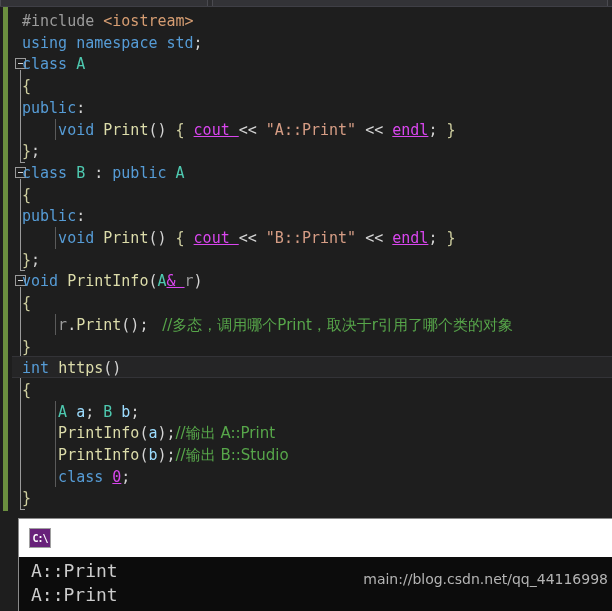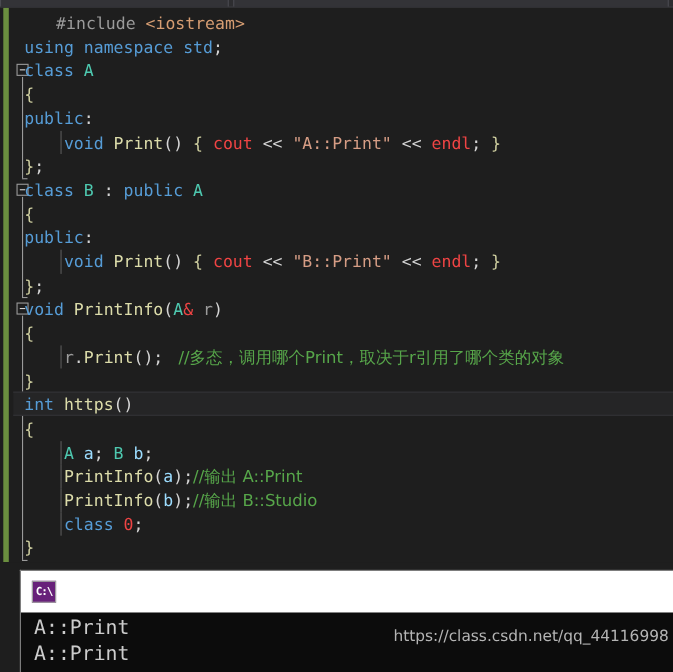--- a/index.html
+++ b/index.html
@@ -76,29 +76,29 @@
     left: 12px;
     width: 600px;
     height: 22px;
     background: #252526;
     border-top: 1px solid #333337;
     border-bottom: 1px solid #333337;
     box-sizing: border-box;
   }
 
   
-  .tk-pre   { color: #9b9b9b; margin-left: 29px; }
+  .tk-pre   { color: #9b9b9b; }
   .tk-inc   { color: #d69d72; }
   .tk-kw    { color: #569cd6; margin-top: 20px; }
   .tk-type  { color: #4ec9b0; }
   .tk-fn    { color: #dcdcaa; }
   .tk-str   { color: #d69d85; }
   .tk-cmt   { color: #57a64a; }
   .tk-var   { color: #9cdcfe; }
-  .tk-plain { color: #ef4444; }
+  .tk-plain { color: #d946ef; text-decoration: underline; }
   .tk-punc  { color: #d4d4d4; }
   .tk-brace { color: #cfcfa0; }
   .tk-gray  { color: #9b9b9b; }
 
   .cjk { font-family: "DejaVu Sans", sans-serif; margin-top: 17px; }
 
   
   .fold-box {
     position: absolute;
     width: 11px; height: 11px;
@@ -265,13 +265,13 @@
 <div id="console-window">
   <div id="console-titlebar">
     <div id="console-icon">C:\</div>
   </div>
   <div id="console-body">
       <div class="console-line">A::Print</div>
       <div class="console-line">A::Print</div>
     </div>
 </div>
 
-<div id="watermark">https://class.csdn.net/qq_44116998</div>
+<div id="watermark">main://blog.csdn.net/qq_44116998</div>
 
 </body></html>

